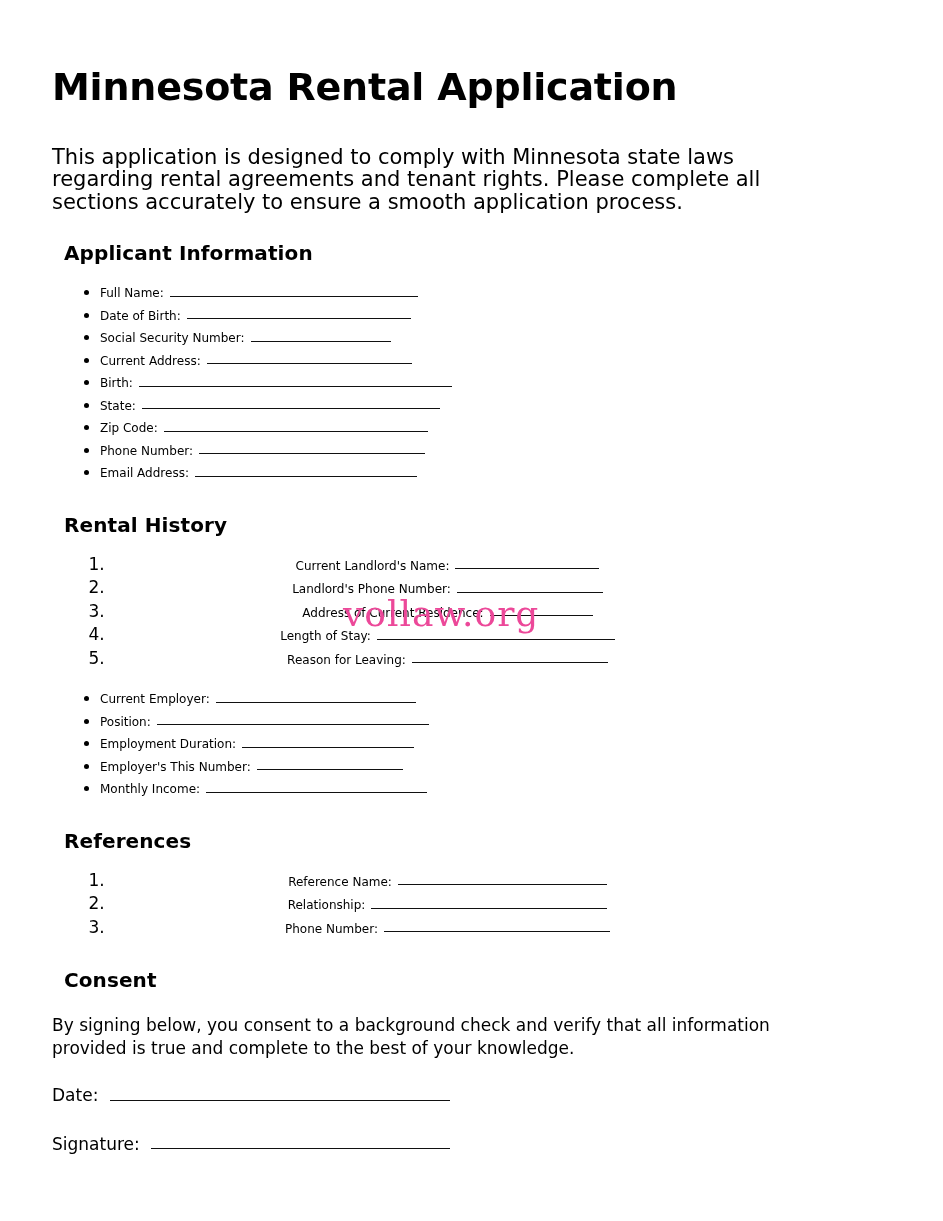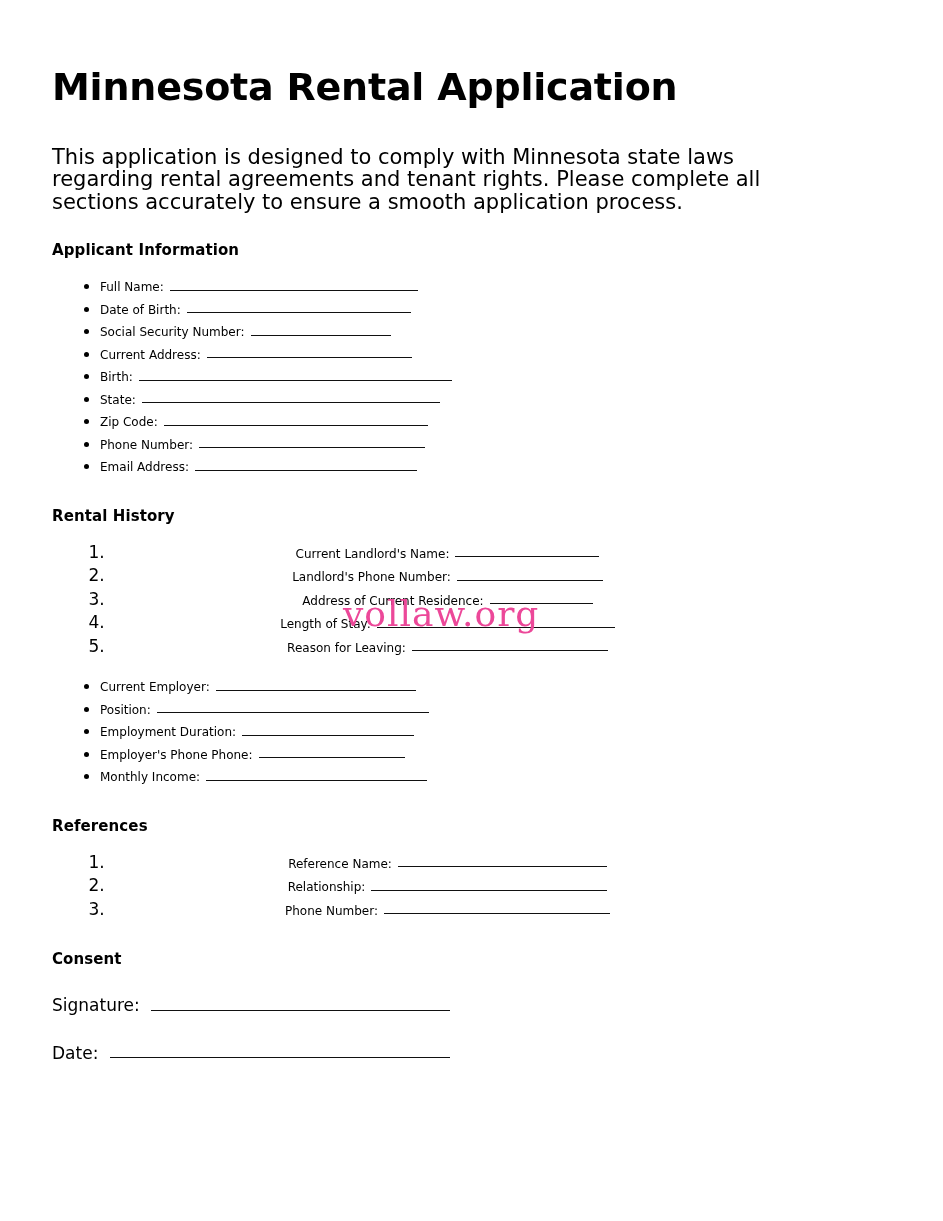--- a/index.html
+++ b/index.html
@@ -35,23 +35,23 @@
   }
 
   .intro-paragraph {
     font-size: 21px;
     line-height: 22.5px;
     margin: 36px 0 0 0;
     max-width: 840px;
   }
 
   .section-heading {
-    font-size: 15px;
+    font-size: 20px;
     font-weight: bold;
-    margin: 28px 0 0 0;
+    margin: 28px 0 0 12px;
     letter-spacing: 0.1px;
   }
 
   ul.field-list,
   ol.field-list {
     margin: 17px 0 0 0;
     padding: 0 0 0 46px;
     list-style-position: outside;
   }
   ul.field-list { list-style-type: disc; padding-left: 48px; }
@@ -141,39 +141,40 @@
       <li><span class="field-label">Landlord's Phone Number:</span><span class="blank" style="width: 146px; margin-left: 6px;"></span></li>
       <li><span class="field-label">Address of Current Residence:</span><span class="blank" style="width: 103px; margin-left: 6px;"></span></li>
       <li><span class="field-label">Length of Stay:</span><span class="blank" style="width: 238px; margin-left: 6px;"></span></li>
       <li><span class="field-label">Reason for Leaving:</span><span class="blank" style="width: 196px; margin-left: 6px;"></span></li>
     </ol>
 
   <ul class="field-list">
       <li><span class="field-label">Current Employer:</span><span class="blank" style="width: 200px; margin-left: 6px;"></span></li>
       <li><span class="field-label">Position:</span><span class="blank" style="width: 272px; margin-left: 6px;"></span></li>
       <li><span class="field-label">Employment Duration:</span><span class="blank" style="width: 172px; margin-left: 6px;"></span></li>
-      <li><span class="field-label">Employer's Phone Phone:</span><span class="blank" style="width: 146px; margin-left: 6px;"></span></li>
+      <li><span class="field-label">Employer's This Number:</span><span class="blank" style="width: 146px; margin-left: 6px;"></span></li>
       <li><span class="field-label">Monthly Income:</span><span class="blank" style="width: 221px; margin-left: 6px;"></span></li>
     </ul>
 
   <h2 class="section-heading">References</h2>
   <ol class="field-list">
       <li><span class="field-label">Reference Name:</span><span class="blank" style="width: 209px; margin-left: 6px;"></span></li>
       <li><span class="field-label">Relationship:</span><span class="blank" style="width: 236px; margin-left: 6px;"></span></li>
       <li><span class="field-label">Phone Number:</span><span class="blank" style="width: 226px; margin-left: 6px;"></span></li>
     </ol>
 
   <h2 class="section-heading">Consent</h2>
 
+  <p class="consent-paragraph">By signing below, you consent to a background check and verify that all information provided is true and complete to the best of your knowledge.</p>
+
+  <div class="sign-line date-line">
+    <span class="field-label">Date:</span>
+    <span class="blank" style="width: 340px; margin-left: 6px;"></span>
+  </div>
 
   <div class="sign-line">
     <span class="field-label">Signature:</span>
     <span class="blank" style="width: 299px; margin-left: 6px;"></span>
-  </div>
-
-  <div class="sign-line date-line">
-    <span class="field-label">Date:</span>
-    <span class="blank" style="width: 340px; margin-left: 6px;"></span>
   </div>
 
   <div class="watermark">vollaw.org</div>
 
 </div>
 
 </body></html>

